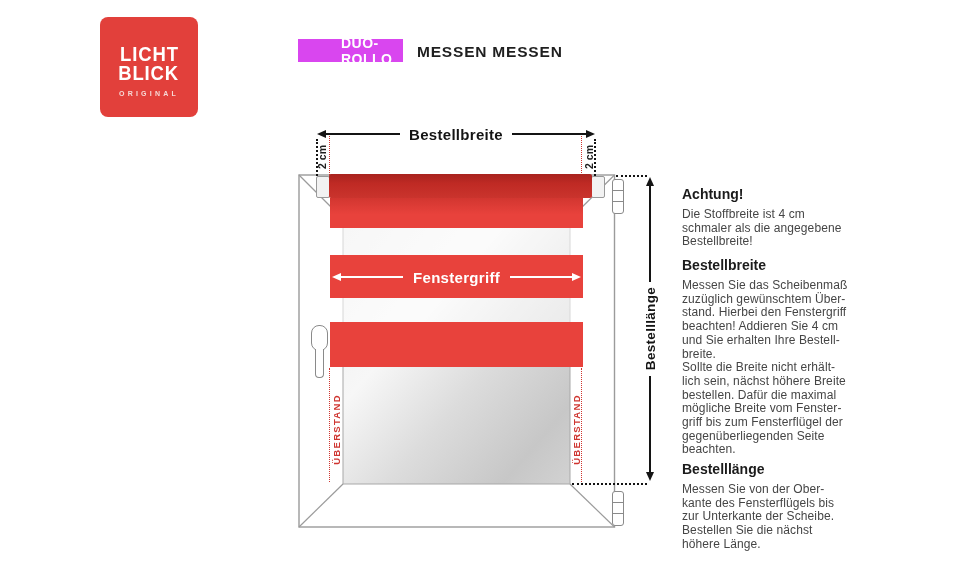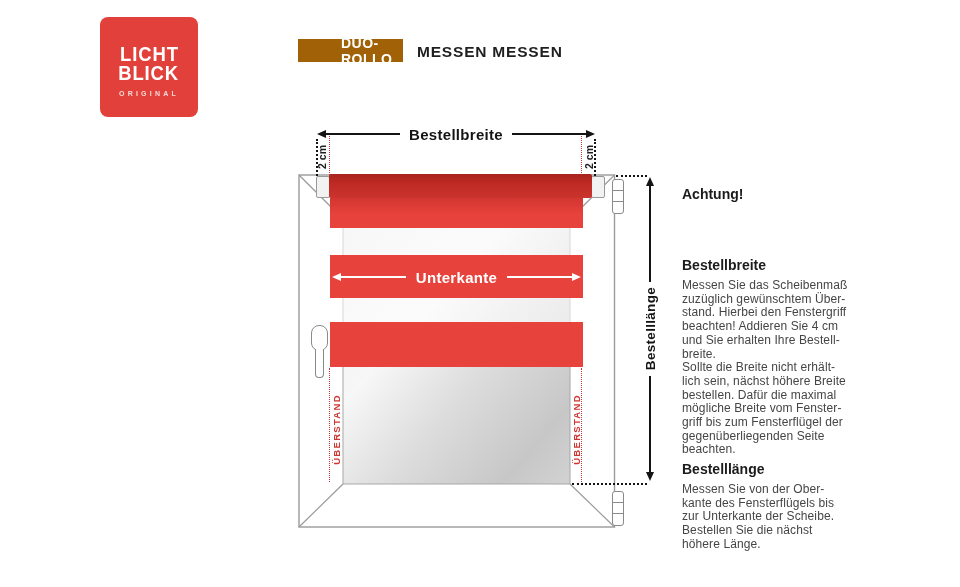--- a/index.html
+++ b/index.html
@@ -9,21 +9,21 @@
   
   .logo { position: absolute; left: 100px; top: 17px; width: 98px; height: 100px;
           background: #e2403b; border-radius: 8px; display: flex; flex-direction: column;
           align-items: center; justify-content: center; padding-top: 6px; }
   .logo-line { color: #fff; font-weight: bold; font-size: 21px; line-height: 19px;
                letter-spacing: 1px; transform: scaleX(0.88); }
   .logo-sub { color: #f6d9d6; font-size: 7px; letter-spacing: 3.2px; margin-top: 8px; font-weight: bold; }
 
   
   .badge { position: absolute; left: 298px; top: 39px; width: 105px; height: 23px;
-           background: #a16207; color: #fff; font-size: 14px; font-weight: bold;
+           background: #d946ef; color: #fff; font-size: 14px; font-weight: bold;
            letter-spacing: 0.5px; display: flex; align-items: center; justify-content: center; padding-left: 43px; }
   .title { position: absolute; left: 417px; top: 43px; font-size: 15.5px; font-weight: bold;
            letter-spacing: 0.8px; color: #1f1f1f; }
   .subtitle { position: absolute; left: 417px; top: 66px; font-size: 13.5px; line-height: 17px;
               color: #6c6c6c; white-space: pre-line; }
 
   
   .frame-svg { position: absolute; left: 298px; top: 174px; z-index: 1; }
 
   
@@ -163,21 +163,21 @@
     <span class="ah-l"></span>
     <span class="line"></span>
     <span class="lbl">Bestellbreite</span>
     <span class="line"></span>
     <span class="ah-r"></span>
   </div>
 
   <div class="h-arrow sb-arrow">
     <span class="ah-l"></span>
     <span class="line"></span>
-    <span class="lbl">Unterkante</span>
+    <span class="lbl">Fenstergriff</span>
     <span class="line"></span>
     <span class="ah-r"></span>
   </div>
 
   <div class="v-arrow">
     <span class="ah-u"></span>
     <span class="vline"></span>
     <span class="vtext">Bestelllänge</span>
     <span class="vline"></span>
     <span class="ah-d"></span>
@@ -192,20 +192,23 @@
   <div class="dot-h-blk conn-top"></div>
   <div class="dot-h-blk conn-bot"></div>
 
   <div class="rot two-cm two-cm-l">2 cm</div>
   <div class="rot two-cm two-cm-r">2 cm</div>
   <div class="rot ueber ueber-l">ÜBERSTAND</div>
   <div class="rot ueber ueber-r">ÜBERSTAND</div>
 
   <div class="info sec-1">
     <h3>Achtung!</h3>
+    <p>Die Stoffbreite ist 4 cm
+schmaler als die angegebene
+Bestellbreite!</p>
   </div>
   <div class="info sec-2">
     <h3>Bestellbreite</h3>
     <p>Messen Sie das Scheibenmaß
 zuzüglich gewünschtem Über-
 stand. Hierbei den Fenstergriff
 beachten! Addieren Sie 4 cm
 und Sie erhalten Ihre Bestell-
 breite.
 Sollte die Breite nicht erhält-

